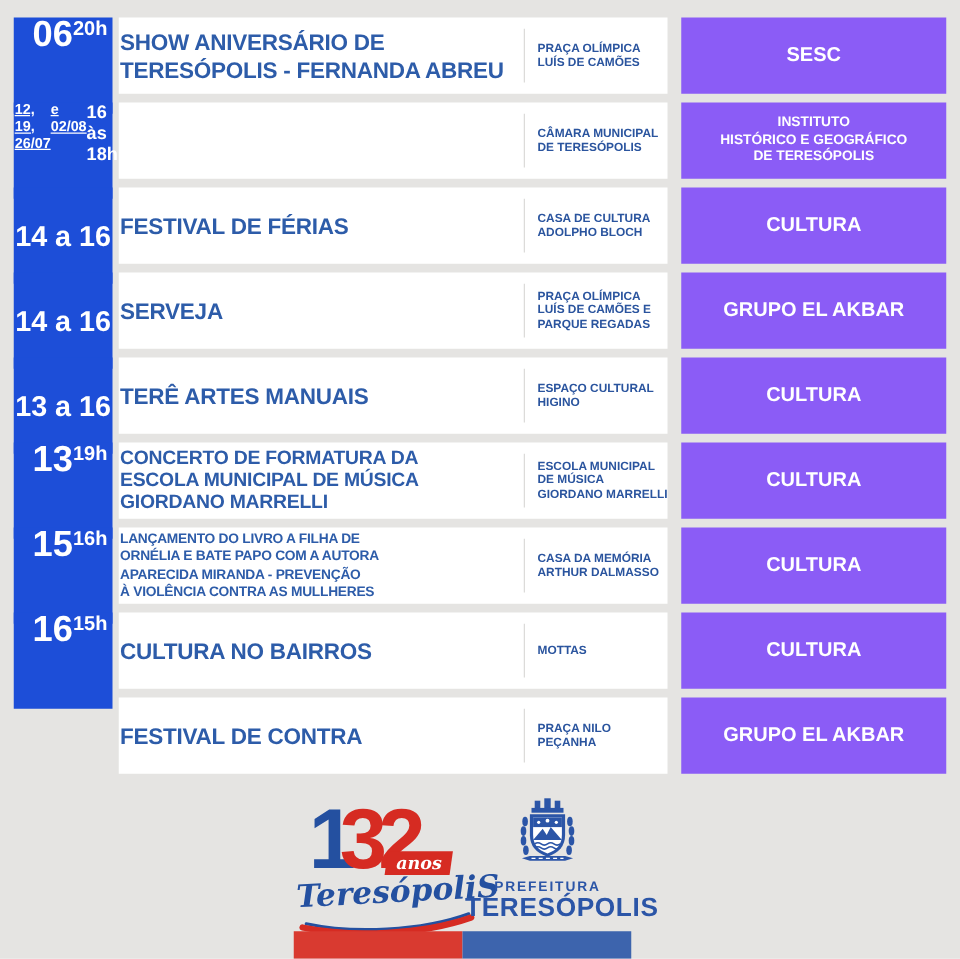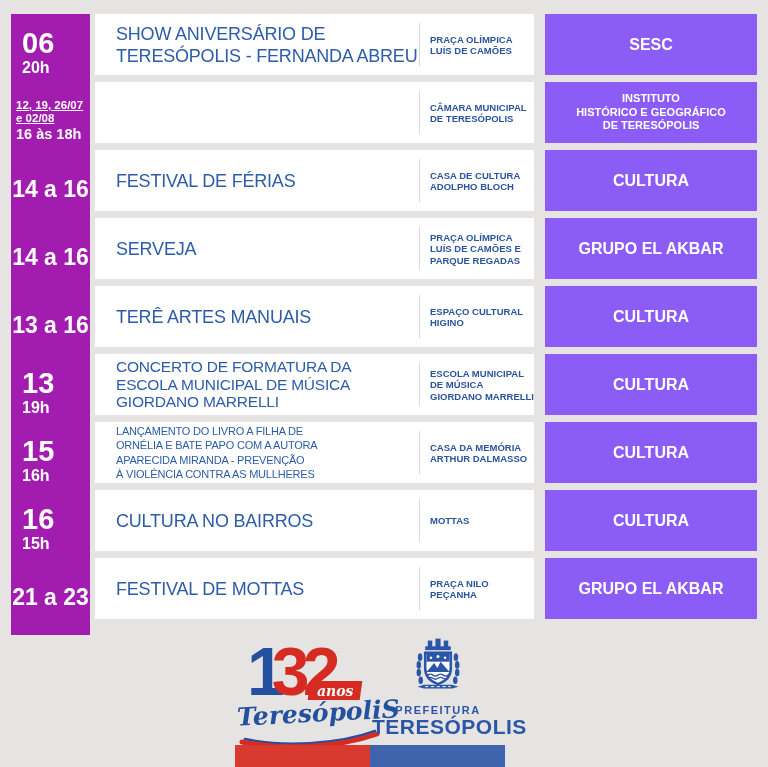--- a/index.html
+++ b/index.html
@@ -7,38 +7,38 @@
     position:relative; width:768px; height:767px;
     background:#e5e4e2; overflow:hidden;
     font-family:"Liberation Sans", sans-serif;
   }
   .row{position:absolute; left:0; width:768px; height:61px;}
   .r0{top:14px}.r1{top:82px}.r2{top:150px}.r3{top:218px}.r4{top:286px}
   .r5{top:354px}.r6{top:422px}.r7{top:490px}.r8{top:558px}
 
   .date{
     position:absolute; left:11px; top:0; width:79px; height:77px;
-    background:#a21caf; color:#ffffff;
-    display:flex; flex-direction:column; justify-content:center;
+    background:#1d4ed8; color:#ffffff;
+    display:flex; flex-direction:row; justify-content:center;
     align-items:flex-start; padding-left:11px; box-sizing:border-box;
   }
   .date-center{align-items:center; padding-left:0;}
   .date span{display:block; font-weight:bold;}
   .dl-xl{font-size:29px; line-height:29px;}
   .dl-lg{font-size:23px; line-height:20px;}
   .dl-md{font-size:16px; line-height:19px;}
   .dl-sm{font-size:14.5px; line-height:17px;}
   .dl-xs{font-size:11.5px; line-height:13.5px;text-decoration:underline;}
 
   .card{
     position:absolute; left:95px; top:0; width:439px; height:61px;
     background:#ffffff; display:flex; align-items:center;
   }
   .title{
-    padding-left:21px; color:#2d5ca9; font-weight:normal;
+    padding-left:1px; color:#2d5ca9; font-weight:bold;
     letter-spacing:-0.2px; white-space:nowrap;
   }
   .t18{font-size:18px; line-height:22px;}
   .t14{font-size:14px; line-height:18px;}
   .t15{font-size:15.5px; line-height:17.5px;}
   .t12{font-size:11px; line-height:14.2px;}
   .vdiv{
     position:absolute; left:324px; top:9px; bottom:9px; width:1px;
     background:#dcdbd9;
   }
@@ -185,25 +185,22 @@
     </div>
     <div class="card">
       <div class="title t18">CULTURA NO BAIRROS</div>
       <div class="vdiv"></div>
       <div class="venue">MOTTAS</div>
     </div>
     <div class="org o16">CULTURA</div>
   </div>
 
   <div class="row r8">
-    <div class="date date-center">
-      <span class="dl-lg">21 a 23</span>
-    </div>
-    <div class="card">
-      <div class="title t18">FESTIVAL DE MOTTAS</div>
+    <div class="card">
+      <div class="title t18">FESTIVAL DE CONTRA</div>
       <div class="vdiv"></div>
       <div class="venue">PRAÇA NILO<br>PEÇANHA</div>
     </div>
     <div class="org o16">GRUPO EL AKBAR</div>
   </div>
 
   <div class="logo132">
     <div class="nums"><span class="n1">1</span><span class="n32">32</span></div>
     <div class="ribbon">
       <span>anos</span>

